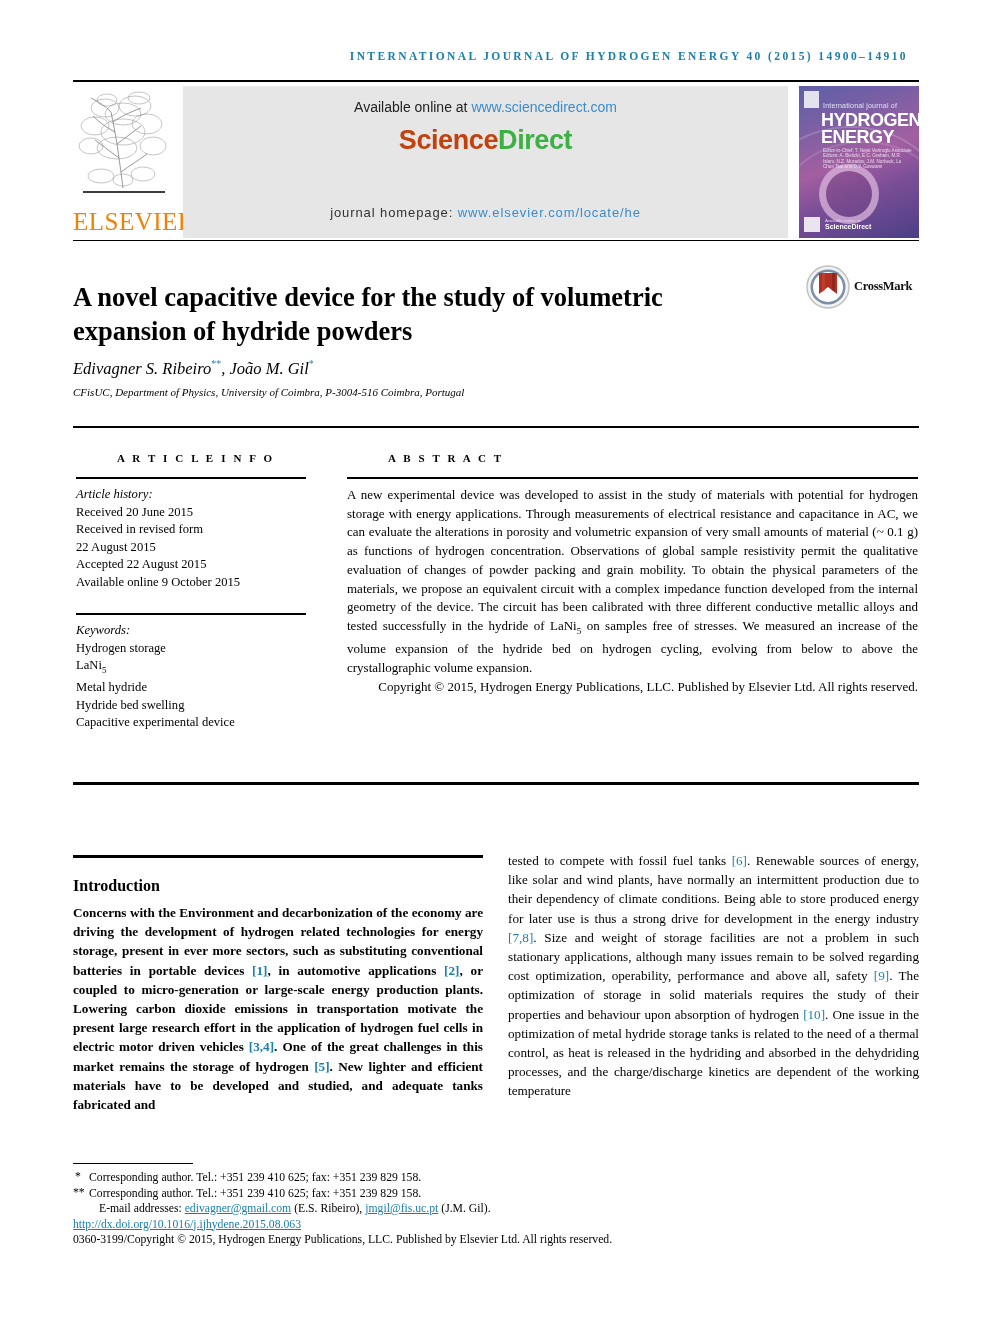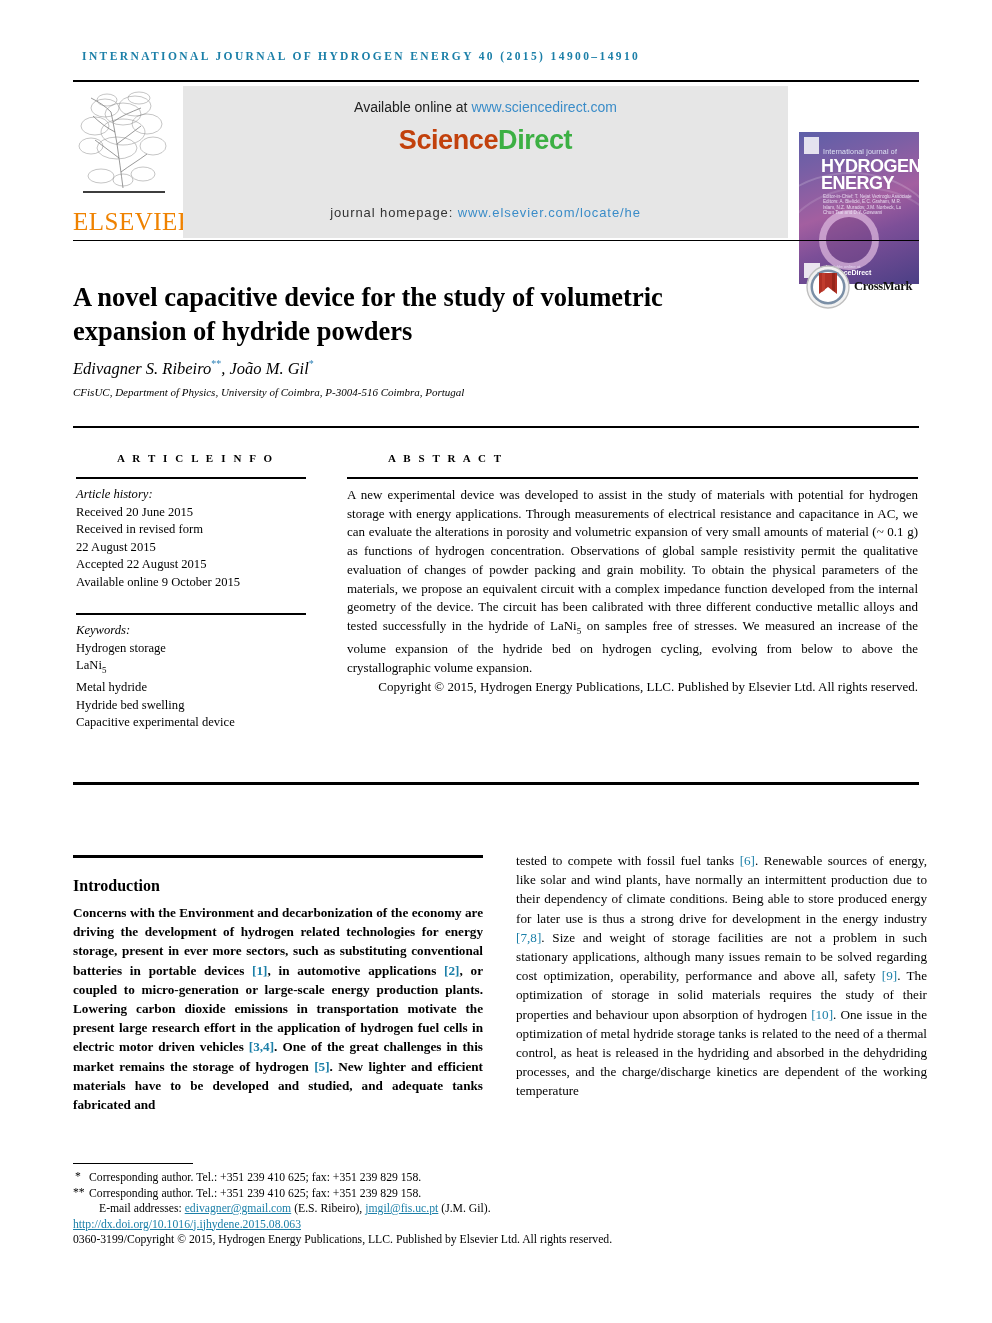--- a/index.html
+++ b/index.html
@@ -19,24 +19,24 @@
   .page {
     position: absolute;
     left: 0; top: 0;
     width: 992px;
     height: 1323px;
   }
 
   
   .running-head {
     position: absolute;
-    left: 82px;
+    left: 62px;
     top: 50px;
     width: 846px;
-    text-align: left;
+    text-align: right;
     font-family: "Liberation Serif", serif;
     font-size: 11.5px;
     letter-spacing: 2.4px;
     font-weight: bold;
     color: #1b7fa8;
     text-transform: uppercase;
     font-variant: small-caps;
   }
 
   .rule-top {
@@ -134,21 +134,20 @@
   }
 
   .cover {
     position: absolute;
     right: 0;
     top: 0;
     width: 120px;
     height: 152px;
     background: linear-gradient(160deg,#5d5fa8 0%, #7a5fa5 22%, #a35fa0 48%, #7d4f98 66%, #4b3f85 100%);
     overflow: hidden;
-    margin-top: 46px;
   }
   .cover-ellipse {
     position: absolute;
     border-radius: 50%;
     border: 2px solid rgba(255,255,255,0.18);
   }
   .cover-e1 { left: -40px; top: 40px; width: 180px; height: 140px; }
   .cover-e2 { left: -20px; top: 55px; width: 165px; height: 130px; border-color: rgba(255,255,255,0.13); }
   .cover-e3 { left: 20px; top: 78px; width: 46px; height: 46px; border: 7px solid rgba(235,200,235,0.65); background: rgba(120,70,130,0.35); }
   .cover-ij {
@@ -409,21 +408,20 @@
   }
   .col-right {
     position: absolute;
     left: 508px;
     top: 851px;
     width: 411px;
     font-family: "Liberation Serif", serif;
     font-size: 13.2px;
     line-height: 19.2px;
     text-align: justify;
-    margin-left: 8px;
   }
   .col-left p, .col-right p { margin: 0; }
   .ref { color: #1b7fa8; }
 
   
   .foot-rule {
     position: absolute;
     left: 73px;
     top: 1163px;
     width: 120px;

